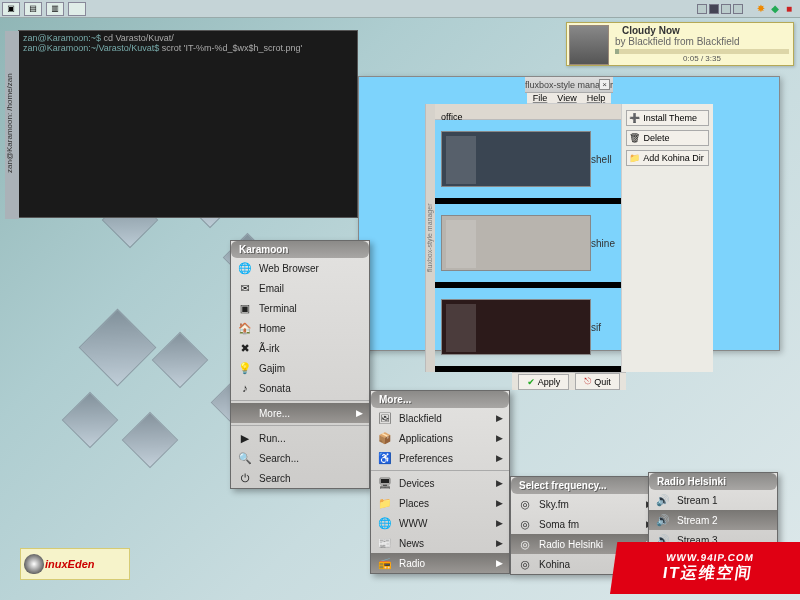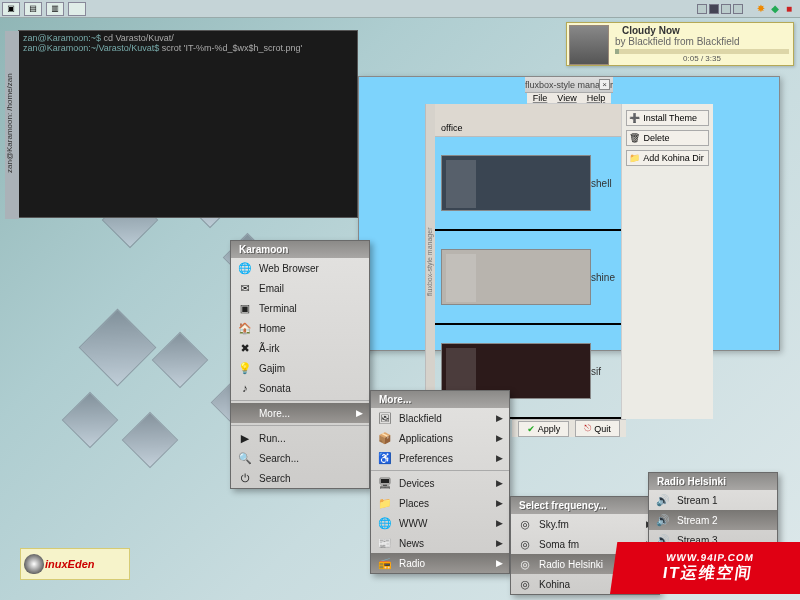--- a/index.html
+++ b/index.html
@@ -37,49 +37,49 @@
 
 
 .stylemgr { position: absolute; left: 358px; top: 76px; width: 422px; height: 275px; background: #7dd3fc; border: 1px solid #888; box-shadow: 2px 2px 6px rgba(0,0,0,.25); display: flex; flex-direction: column; align-items: center; }
 .stylemgr .titlebar { height: 16px; background: linear-gradient(#ddd,#ccc); font-size: 9px; text-align: center; color: #444; border-bottom: 1px solid #aaa; position: relative; line-height: 16px; }
 .stylemgr .titlebar .close { position: absolute; right: 3px; top: 2px; width: 11px; height: 11px; border: 1px solid #888; font-size: 8px; line-height: 9px; background: #eee; }
 .stylemgr .menubar { height: 16px; background: #ede9e3; font-size: 9px; padding: 0 6px; display: flex; gap: 10px; align-items: center; border-bottom: 1px solid #ccc; }
 .stylemgr .menubar span { text-decoration: underline; text-decoration-color: #888; }
 .stylemgr .body { flex: 1; display: flex; }
 .stylemgr .sidebar { width: 10px; background: #d6d2cb; border-right: 1px solid #bbb; writing-mode: vertical-rl; transform: rotate(180deg); font-size: 7px; color: #777; text-align: center; }
 .stylemgr .list { flex: 1; display: flex; flex-direction: column; overflow: hidden; }
-.stylemgr .tabrow { height: 16px; background: #ddd8d0; font-size: 9px; padding: 16px 6px; line-height: 16px; border-bottom: 1px solid #bbb; }
-.stylemgr .theme-row { display: flex; align-items: center; padding: 18px 6px; border-bottom: 2px solid #000000; }
+.stylemgr .tabrow { height: 16px; background: #ddd8d0; font-size: 9px; padding: 5px 6px; line-height: 16px; border-bottom: 1px solid #bbb; }
+.stylemgr .theme-row { display: flex; align-items: center; padding: 11px 6px; border-bottom: 6px solid #000000; }
 .stylemgr .theme-thumb { width: 150px; height: 56px; background: #3a4552; border: 1px solid #888; position: relative; }
 .stylemgr .theme-thumb.shine { background: #b8b4ae; }
 .stylemgr .theme-thumb.sif { background: #2c1a1a; }
 .stylemgr .theme-thumb::before { content:""; position:absolute; left:4px; top:4px; width:30px; height:48px; background: rgba(255,255,255,.15); }
 .stylemgr .theme-name { font-size: 10px; color: #333; }
 .stylemgr .rightpanel { width: 92px; padding: 6px 4px; border-left: 1px solid #ccc; background: #ecebe5; display: flex; flex-direction: column; gap: 4px; }
 .stylemgr .rightpanel button { font-size: 9px; padding: 2px; background: #f3f0ea; border: 1px solid #aaa; text-align: left; cursor: pointer; display:flex; align-items:center; gap:3px; }
 .stylemgr .footer { height: 24px; border-top: 1px solid #bbb; display: flex; justify-content: flex-end; align-items: center; padding: 0 6px; gap: 6px; background: #e6e3dc; }
 .stylemgr .footer button { font-size: 9px; padding: 2px 8px; background: #f3f0ea; border: 1px solid #aaa; cursor: pointer; display:flex; align-items:center; gap:3px; }
 
 
 .fmenu { position: absolute; background: linear-gradient(#e3e2e0, #cdccca); border: 1px solid #6a6a6a; box-shadow: 3px 3px 6px rgba(0,0,0,.3); font-size: 10px; min-width: 130px; }
-.fmenu .mtitle { background: linear-gradient(#8b8a88, #a8a6a4); color: #fff; font-weight: bold; font-size: 10px; padding: 3px 8px; text-shadow: 1px 1px 0 rgba(0,0,0,.4); }
+.fmenu .mtitle { background: linear-gradient(#8b8a88, #a8a6a4); color: #fff; font-weight: bold; font-size: 10px; padding: 3px 8px; text-shadow: 1px 1px 0 rgba(0,0,0,.4); border-radius: 6px; }
 .fmenu .mitem { display: flex; align-items: center; padding: 2px 6px; height: 20px; color: #222; cursor: pointer; }
 .fmenu .mitem:hover, .fmenu .mitem.hl { background: linear-gradient(#787673, #9a9794); color: #fff; }
 .fmenu .mitem .micon { width: 16px; height: 16px; margin-right: 6px; display:flex; align-items:center; justify-content:center; font-size:11px; }
 .fmenu .mitem .mlabel { flex: 1; }
 .fmenu .mitem .marrow { font-size: 9px; color: #333; }
 .fmenu .mitem.hl .marrow { color: #fff; }
 .fmenu .sep { height: 1px; background: #aaa; margin: 2px 0; }
 
 
 .menu-main { left: 230px; top: 240px; width: 140px; }
 
 .menu-more { left: 370px; top: 390px; width: 140px; }
 
-.menu-radio { left: 510px; top: 496px; width: 150px; }
+.menu-radio { left: 510px; top: 476px; width: 150px; }
 
 .menu-helsinki { left: 648px; top: 472px; width: 120px; }
 
 
 .linuxeden { position: absolute; left: 20px; bottom: 20px; width: 110px; height: 32px; background: #f6f3ca; border: 1px solid #d6cb74; display: flex; align-items: center; font-size: 11px; color: #c00; font-style: italic; font-weight: bold; padding-left: 24px; }
 .linuxeden::before { content:""; position:absolute; left:3px; top:5px; width:20px; height:20px; background: radial-gradient(#fff,#222); border-radius: 50% 50% 45% 45%; }
 
 .redbanner { position: absolute; right: 0; bottom: 6px; width: 190px; height: 52px; background: #e00013; transform: skewX(-8deg); transform-origin: bottom right; display: flex; flex-direction: column; align-items: center; justify-content: center; color: #fff; }
 .redbanner .u { font-size: 10px; font-weight: bold; letter-spacing: 1px; }
 .redbanner .t { font-size: 16px; font-weight: bold; letter-spacing: 2px; }

